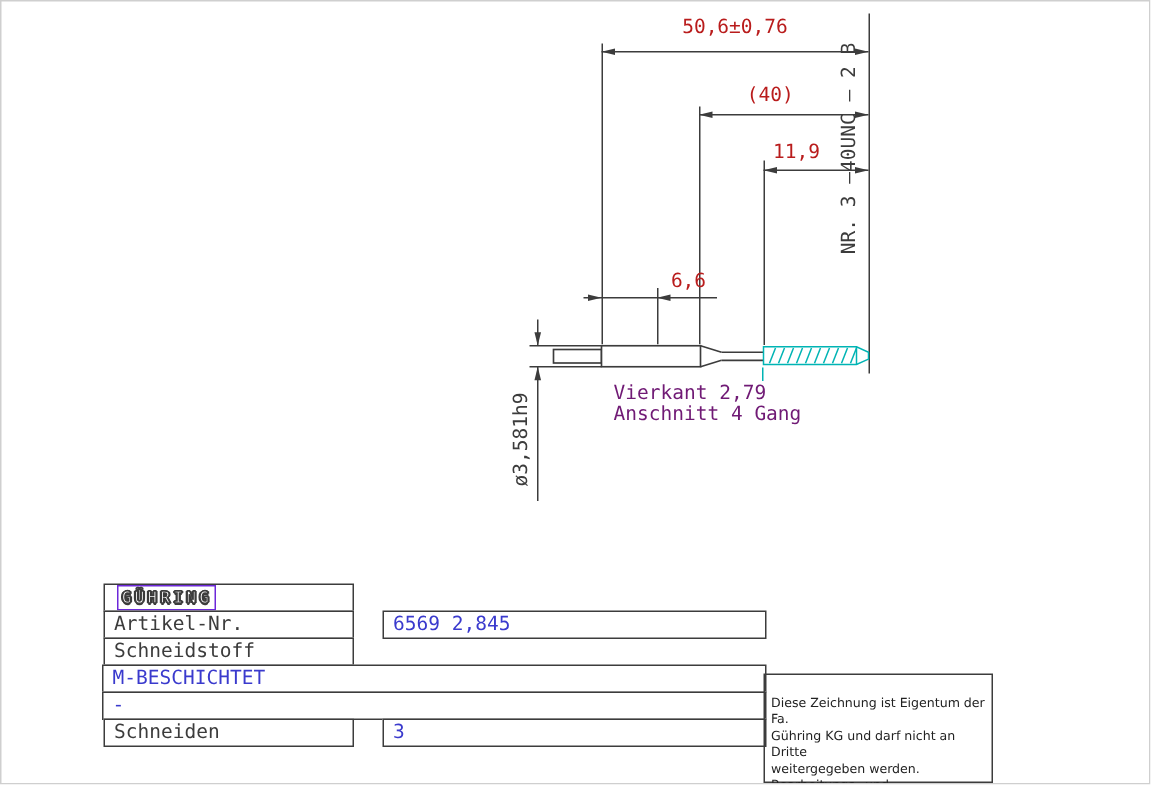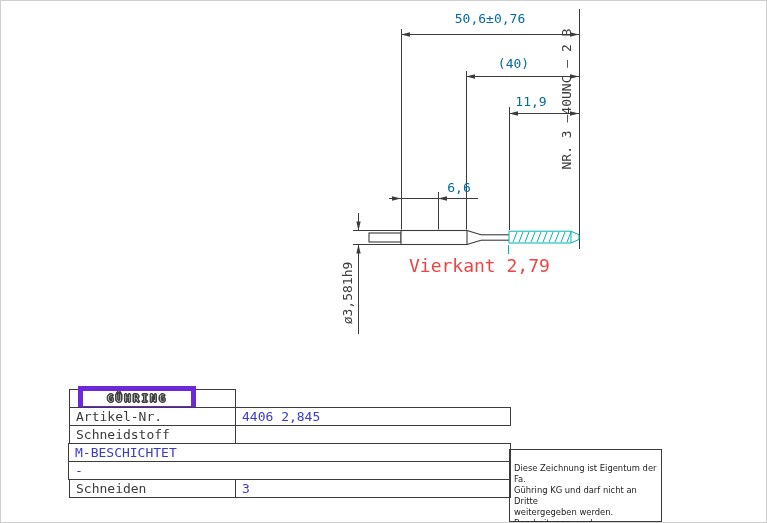--- a/index.html
+++ b/index.html
@@ -3,46 +3,46 @@
 <meta charset="utf-8">
 <style>
   html,body{margin:0;padding:0;background:#fff;}
   #sheet{
     position:relative;width:767px;height:523px;background:#ffffff;
     border:1px solid #cfcfcf;box-sizing:border-box;overflow:hidden;
     font-family:"DejaVu Sans Mono",monospace;color:#3c3c3c;
   }
   svg{position:absolute;left:0;top:0;}
   .dim-text{
-    position:absolute;font-size:13px;text-align:center;color:#0369a1;
+    position:absolute;font-size:13px;text-align:center;color:#b91c1c;
     white-space:nowrap;
   }
   .vtext{
     position:absolute;font-size:13px;text-align:center;color:#3c3c3c;
     transform:rotate(-90deg);transform-origin:0 0;white-space:nowrap;
   }
   .anno{
-    position:absolute;font-size:18px;color:#ef4444;white-space:nowrap;
+    position:absolute;font-size:13px;color:#701a75;white-space:nowrap;
   }
   
   .tblock{position:absolute;left:68px;top:388px;font-size:13px;}
   .logo-cell{
     width:167px;height:19px;border:1px solid #3c3c3c;box-sizing:border-box;
     display:flex;align-items:center;padding-left:8px;background:#fff;
   }
   .logo-box{
-    border:5px solid #6d28d9;height:15px;padding:0 24px;display:flex;
+    border:1px solid #6d28d9;height:15px;padding:0 2px;display:flex;
     align-items:center;justify-content:center;
   }
   .logo-text{
     font-weight:bold;font-size:11px;letter-spacing:2px;color:#ffffff;
     -webkit-text-stroke:1px #3c3c3c;
     text-shadow:-1px 0 #3c3c3c,1px 0 #3c3c3c,0 -1px #3c3c3c,0 1px #3c3c3c;
   }
-  .trow{display:flex;width:442px;height:19px;margin-top:-1px;}
+  .trow{display:flex;width:442px;height:19px;margin-top:-1px;gap:20px;}
   .tlabel{
     width:167px;border:1px solid #3c3c3c;box-sizing:border-box;
     padding:1px 0 0 6px;background:#fff;white-space:nowrap;overflow:hidden;
   }
   .tvalue{
     flex:1;border:1px solid #3c3c3c;margin-left:-1px;box-sizing:border-box;
     padding:1px 0 0 6px;color:#3a3acd;background:#fff;white-space:nowrap;overflow:hidden;
   }
   
   .disclaimer{
@@ -120,30 +120,31 @@
 
   <div class="dim-text" style="left:430px;top:10px;width:118px">50,6±0,76</div>
   <div class="dim-text" style="left:470px;top:55px;width:85px">(40)</div>
   <div class="dim-text" style="left:495px;top:93px;width:70px">11,9</div>
   <div class="dim-text" style="left:438px;top:179px;width:40px">6,6</div>
 
   <div class="vtext" style="left:558px;top:188px;width:180px;height:16px">NR. 3  –40UNC – 2 B</div>
   <div class="vtext" style="left:339px;top:337px;width:90px;height:14px">ø3,581h9</div>
 
   <div class="anno" style="left:408px;top:254px">Vierkant 2,79</div>
+  <div class="anno" style="left:408px;top:268px">Anschnitt 4 Gang</div>
 
   <div class="tblock">
     <div class="logo-cell">
       <div class="logo-box">
         <span class="logo-text">GÜHRING</span>
       </div>
     </div>
     <div class="trow">
       <div class="tlabel">Artikel-Nr.</div>
-      <div class="tvalue">4406 2,845</div>
+      <div class="tvalue">6569 2,845</div>
     </div>
     <div class="trow">
       <div class="tlabel">Schneidstoff</div>
     </div>
     <div class="trow">
       <div class="tvalue">M-BESCHICHTET</div>
     </div>
     <div class="trow">
       <div class="tvalue">-</div>
     </div>

